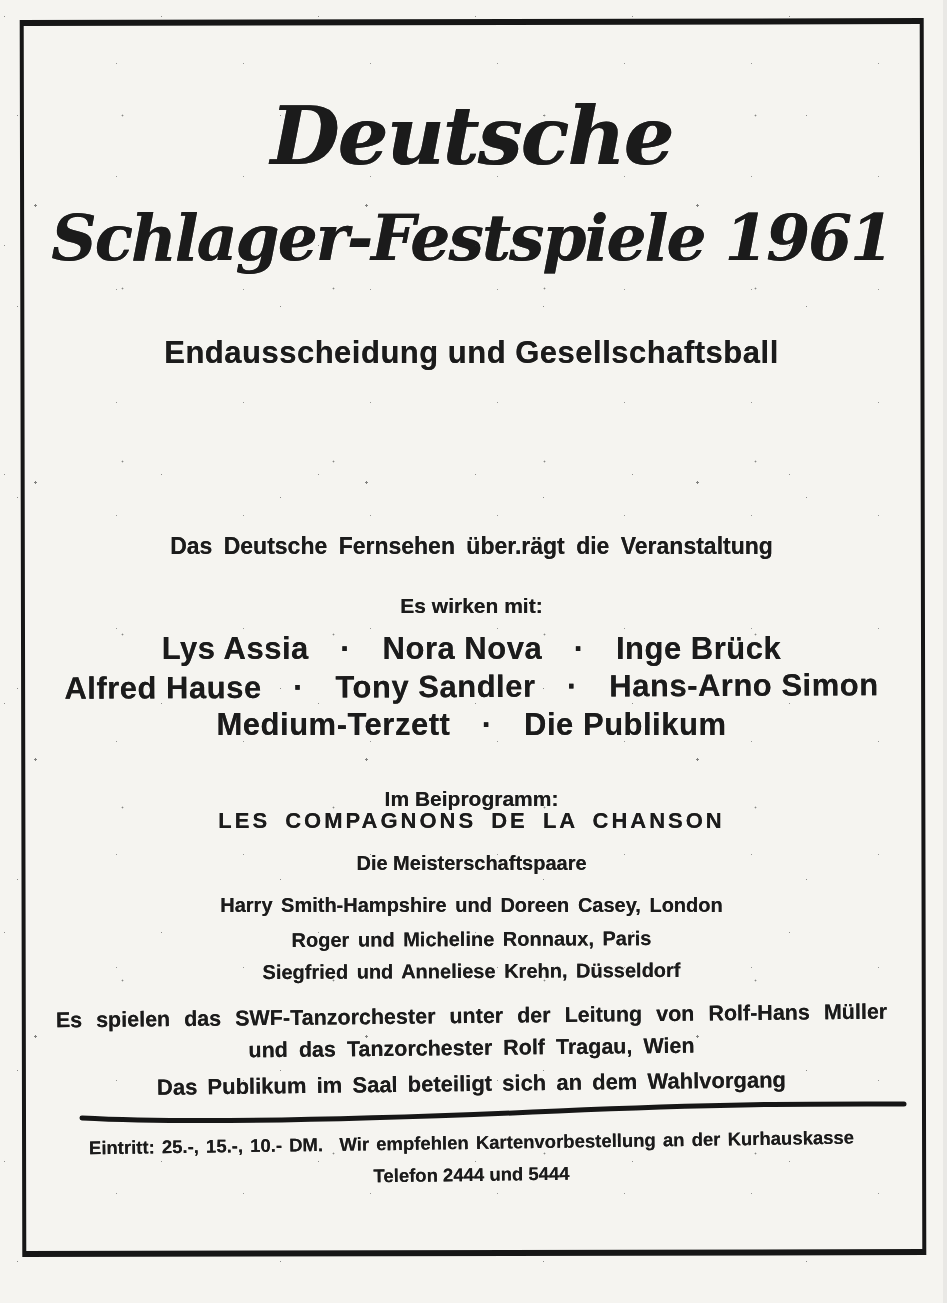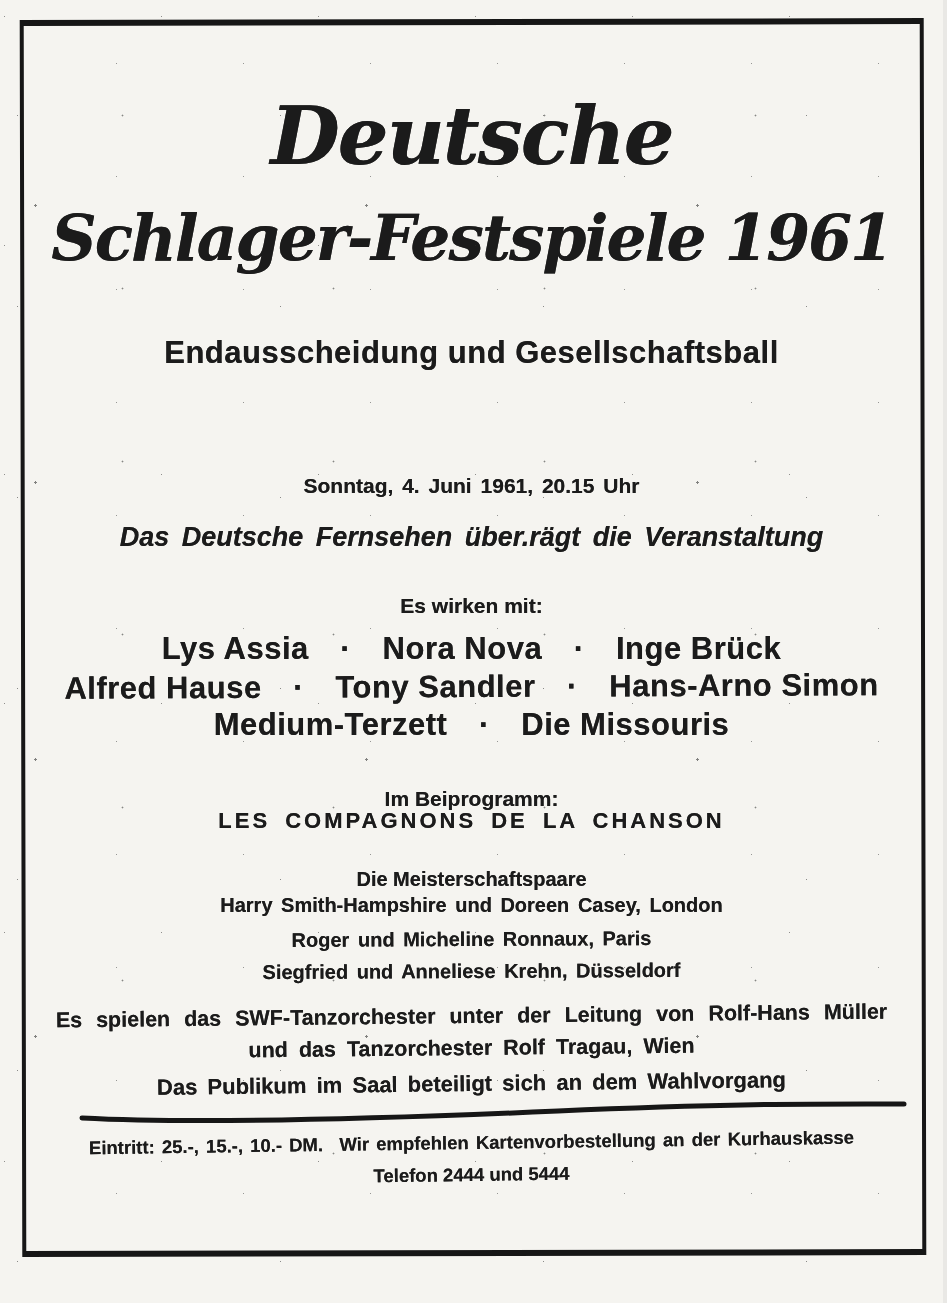--- a/index.html
+++ b/index.html
@@ -51,29 +51,29 @@
     font-family: "DejaVu Serif", serif;
     font-style: italic;
     font-weight: 700;
     letter-spacing: -2px;
   }
   .title-1 { top: 92px;  font-size: 80px; }
   .title-2 { top: 204px; font-size: 63px; }
   .subtitle-1 { top: 336px; font-size: 31px; letter-spacing: .5px; }
   .subtitle-2 { top: 381px; font-size: 31px; letter-spacing: .5px; }
   .datetime  { top: 474px; font-size: 21px; word-spacing: 3px; }
-  .broadcast { top: 523px; font-size: 27px; word-spacing: 5px; font-style: italic; }
+  .broadcast { top: 534px; font-size: 23px; word-spacing: 5px; }
   .wirken    { top: 594px; font-size: 21px; }
   .cast-row  { font-size: 31px; letter-spacing: .5px; }
   .cast-1 { top: 632px; }
   .cast-2 { top: 670px; transform: rotate(-0.25deg); }
   .cast-3 { top: 708px; }
   .beiprogramm  { top: 771px; font-size: 21px; margin-top: 16px; }
   .compagnons   { top: 809px; font-size: 22px; letter-spacing: 3px; word-spacing: 6px; }
-  .meister      { top: 852px; font-size: 20px; margin-top: 16px; }
+  .meister      { top: 852px; font-size: 20px; }
   .pair { font-size: 20px; word-spacing: 3px; }
   .pair-1 { top: 894px; }
   .pair-2 { top: 928px; transform: rotate(-0.3deg); }
   .pair-3 { top: 960px; transform: rotate(-0.3deg); }
   .orch-1 { top: 1005px; font-size: 21.5px; word-spacing: 8px; transform: rotate(-0.6deg); }
   .orch-2 { top: 1037px; font-size: 21.5px; word-spacing: 5px; transform: rotate(-0.6deg); }
   .audience { top: 1072px; font-size: 22px; word-spacing: 4px; transform: rotate(-0.7deg); }
   .rule-svg { position: absolute; left: 78px; top: 1098px; z-index: 2; }
   .footer-1 { top: 1133px; font-size: 18.5px; word-spacing: 2px; transform: rotate(-0.8deg); }
   .footer-2 { top: 1165px; font-size: 18.5px; transform: rotate(-0.8deg); }
@@ -83,27 +83,26 @@
 
 <div class="page">
 
   <div class="frame"></div>
 
   <h1 class="line title title-1">Deutsche</h1>
   <h1 class="line title title-2">Schlager-Festspiele 1961</h1>
 
   <h2 class="line subtitle-1">Endausscheidung und Gesellschaftsball</h2>
 
-  <p class="line datetime">Sonntag, 4. Juni 1961, 20.15 Uhr</p>
   <p class="line broadcast">Das Deutsche Fernsehen über.rägt die Veranstaltung</p>
 
   <p class="line wirken">Es wirken mit:</p>
   <p class="line cast-row cast-1">Lys Assia · Nora Nova · Inge Brück</p>
   <p class="line cast-row cast-2">Alfred Hause · Tony Sandler · Hans-Arno Simon</p>
-  <p class="line cast-row cast-3">Medium-Terzett · Die Missouris</p>
+  <p class="line cast-row cast-3">Medium-Terzett · Die Publikum</p>
 
   <p class="line beiprogramm">Im Beiprogramm:</p>
   <p class="line compagnons">LES COMPAGNONS DE LA CHANSON</p>
   <p class="line meister">Die Meisterschaftspaare</p>
   <p class="line pair pair-1">Harry Smith-Hampshire und Doreen Casey, London</p>
   <p class="line pair pair-2">Roger und Micheline Ronnaux, Paris</p>
   <p class="line pair pair-3">Siegfried und Anneliese Krehn, Düsseldorf</p>
 
   <p class="line orch-1">Es spielen das SWF-Tanzorchester unter der Leitung von Rolf-Hans Müller</p>
   <p class="line orch-2">und das Tanzorchester Rolf Tragau, Wien</p>

